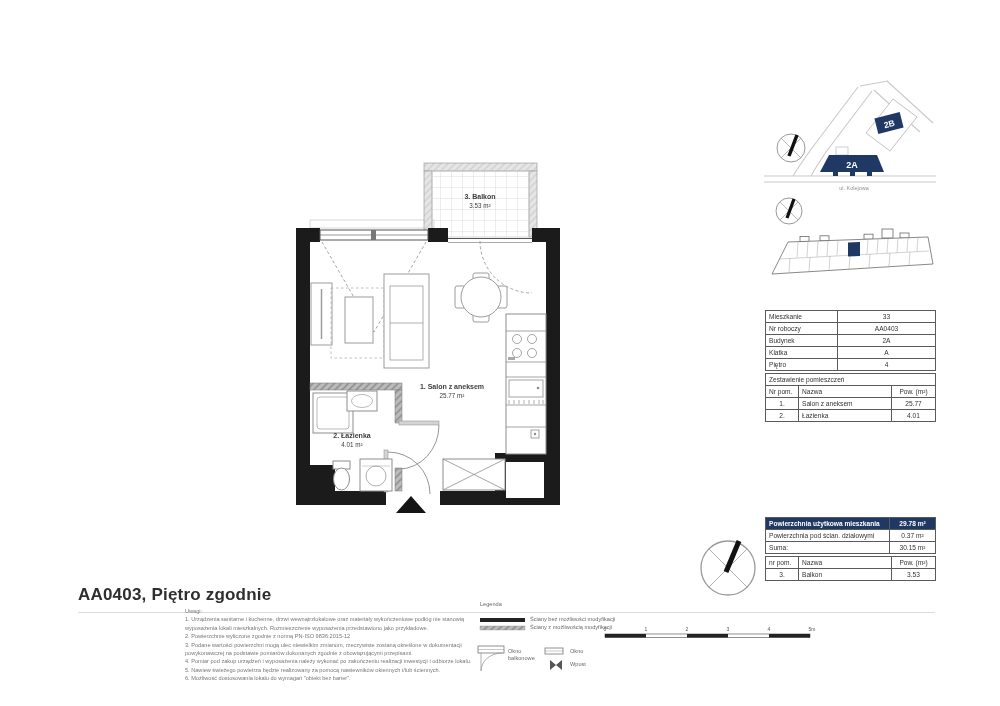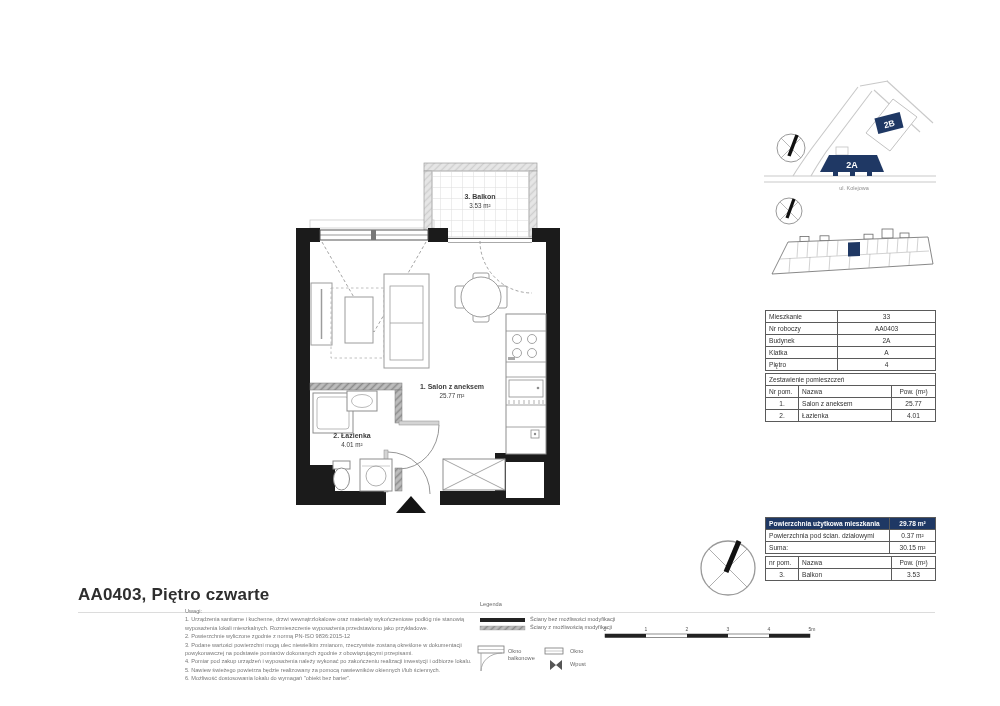--- a/index.html
+++ b/index.html
@@ -239,21 +239,21 @@
       <path d="M481,671 A21,18 0 0 1 502,653" fill="none" stroke="#999" stroke-width="0.8"></path>
     </g>
     <g>
       <rect x="545" y="648" width="18" height="6" fill="#fff" stroke="#777" stroke-width="0.8"></rect>
       <line x1="545" y1="651" x2="563" y2="651" stroke="#777" stroke-width="0.4"></line>
     </g>
     <path d="M550,660 L562,670 L562,660 L550,670 Z" fill="#555"></path>
   </g>
 </svg>
 
-<div class="abs" id="title">AA0403, Piętro czwarte</div>
+<div class="abs" id="title">AA0403, Piętro zgodnie</div>
 <div class="abs" id="rule"></div>
 
 <div class="abs" id="notes">
   <div>Uwagi:</div>
   <div>1. Urządzenia sanitarne i kuchenne, drzwi wewnątrzlokalowe oraz materiały wykończeniowe podłóg nie stanowią wyposażenia lokali mieszkalnych. Rozmieszczenie wyposażenia przedstawiono jako przykładowe.</div>
   <div>2. Powierzchnie wyliczone zgodnie z normą PN-ISO 9836:2015-12</div>
   <div>3. Podane wartości powierzchni mogą ulec niewielkim zmianom, rzeczywiste zostaną określone w dokumentacji powykonawczej na podstawie pomiarów dokonanych zgodnie z obowiązującymi przepisami.</div>
   <div>4. Pomiar pod zakup urządzeń i wyposażenia należy wykonać po zakończeniu realizacji inwestycji i odbiorze lokalu.</div>
   <div>5. Nawiew świeżego powietrza będzie realizowany za pomocą nawiewników okiennych i/lub ściennych.</div>
   <div>6. Możliwość dostosowania lokalu do wymagań "obiekt bez barier".</div>

